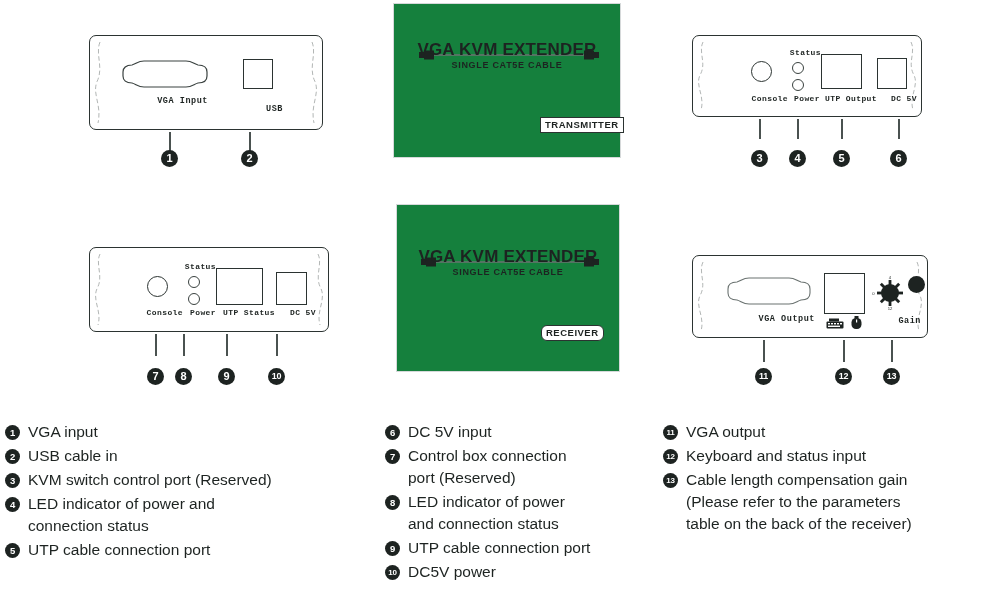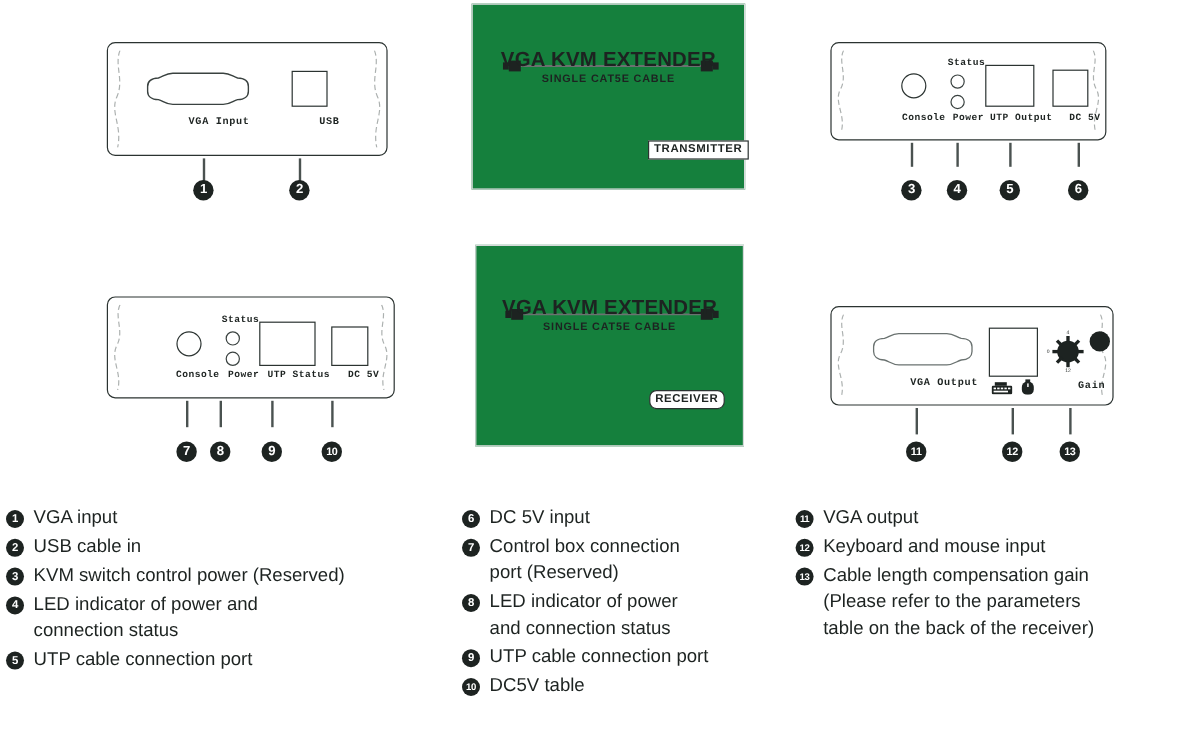--- a/index.html
+++ b/index.html
@@ -217,21 +217,21 @@
   <div style="position:absolute; left:32px; top:23px; width:86px; height:30px;">
     <div class="vga-port">
       <svg viewBox="0 0 86 30" preserveAspectRatio="none">
         <path d="M22 2 L64 2 C70 2 72 5 76 6 C82 6 85 9 85 13 L85 17 C85 21 82 24 76 24 C72 25 70 28 64 28 L22 28 C16 28 14 25 10 24 C4 24 1 21 1 17 L1 13 C1 9 4 6 10 6 C14 5 16 2 22 2 Z" fill="#ffffff" stroke="#3a4240" stroke-width="1.2"></path>
       </svg>
     </div>
   </div>
   <div class="port-label" style="left:32px; top:60px; width:86px;">VGA Input</div>
 
   <div class="sq-port" style="left:153px; top:23px; width:30px; height:30px;"></div>
-  <div class="port-label" style="left:143px; top:60px; width:50px;">USB</div>
+  <div class="port-label" style="left:143px; top:68px; width:50px;">USB</div>
 </div>
 
 <div class="leader" style="left:169px; top:132px; height:20px;"></div>
 <div class="badge" style="left:161px; top:150px; width:17px; height:17px;">1</div>
 
 <div class="leader" style="left:249px; top:132px; height:20px;"></div>
 <div class="badge" style="left:241px; top:150px; width:17px; height:17px;">2</div>
 
 <div class="titlebox" style="left:393px; top:3px; width:228px; height:155px;">
   <div class="tb-cable" style="left:25px; top:46px; width:180px;">
@@ -416,21 +416,21 @@
   <div class="legend-item">
     <div class="legend-badge">1</div>
     <div class="legend-text">VGA input</div>
   </div>
   <div class="legend-item">
     <div class="legend-badge">2</div>
     <div class="legend-text">USB cable in</div>
   </div>
   <div class="legend-item">
     <div class="legend-badge">3</div>
-    <div class="legend-text">KVM switch control power (Reserved)</div>
+    <div class="legend-text">KVM switch control port (Reserved)</div>
   </div>
   <div class="legend-item">
     <div class="legend-badge">4</div>
     <div class="legend-text">LED indicator of power and
 connection status</div>
   </div>
   <div class="legend-item">
     <div class="legend-badge">5</div>
     <div class="legend-text">UTP cable connection port</div>
   </div>
@@ -450,32 +450,32 @@
     <div class="legend-badge">8</div>
     <div class="legend-text">LED indicator of power
 and connection status</div>
   </div>
   <div class="legend-item">
     <div class="legend-badge">9</div>
     <div class="legend-text">UTP cable connection port</div>
   </div>
   <div class="legend-item">
     <div class="legend-badge two">10</div>
-    <div class="legend-text">DC5V table</div>
+    <div class="legend-text">DC5V power</div>
   </div>
 </div>
 
 <div class="legend-col" style="left:663px; top:421px; width:337px;">
   <div class="legend-item">
     <div class="legend-badge two">11</div>
     <div class="legend-text">VGA output</div>
   </div>
   <div class="legend-item">
     <div class="legend-badge two">12</div>
-    <div class="legend-text">Keyboard and mouse input</div>
+    <div class="legend-text">Keyboard and status input</div>
   </div>
   <div class="legend-item">
     <div class="legend-badge two">13</div>
     <div class="legend-text">Cable length compensation gain
  (Please refer to the parameters
   table on the back of the receiver)</div>
   </div>
 </div>
 
 </body></html>

